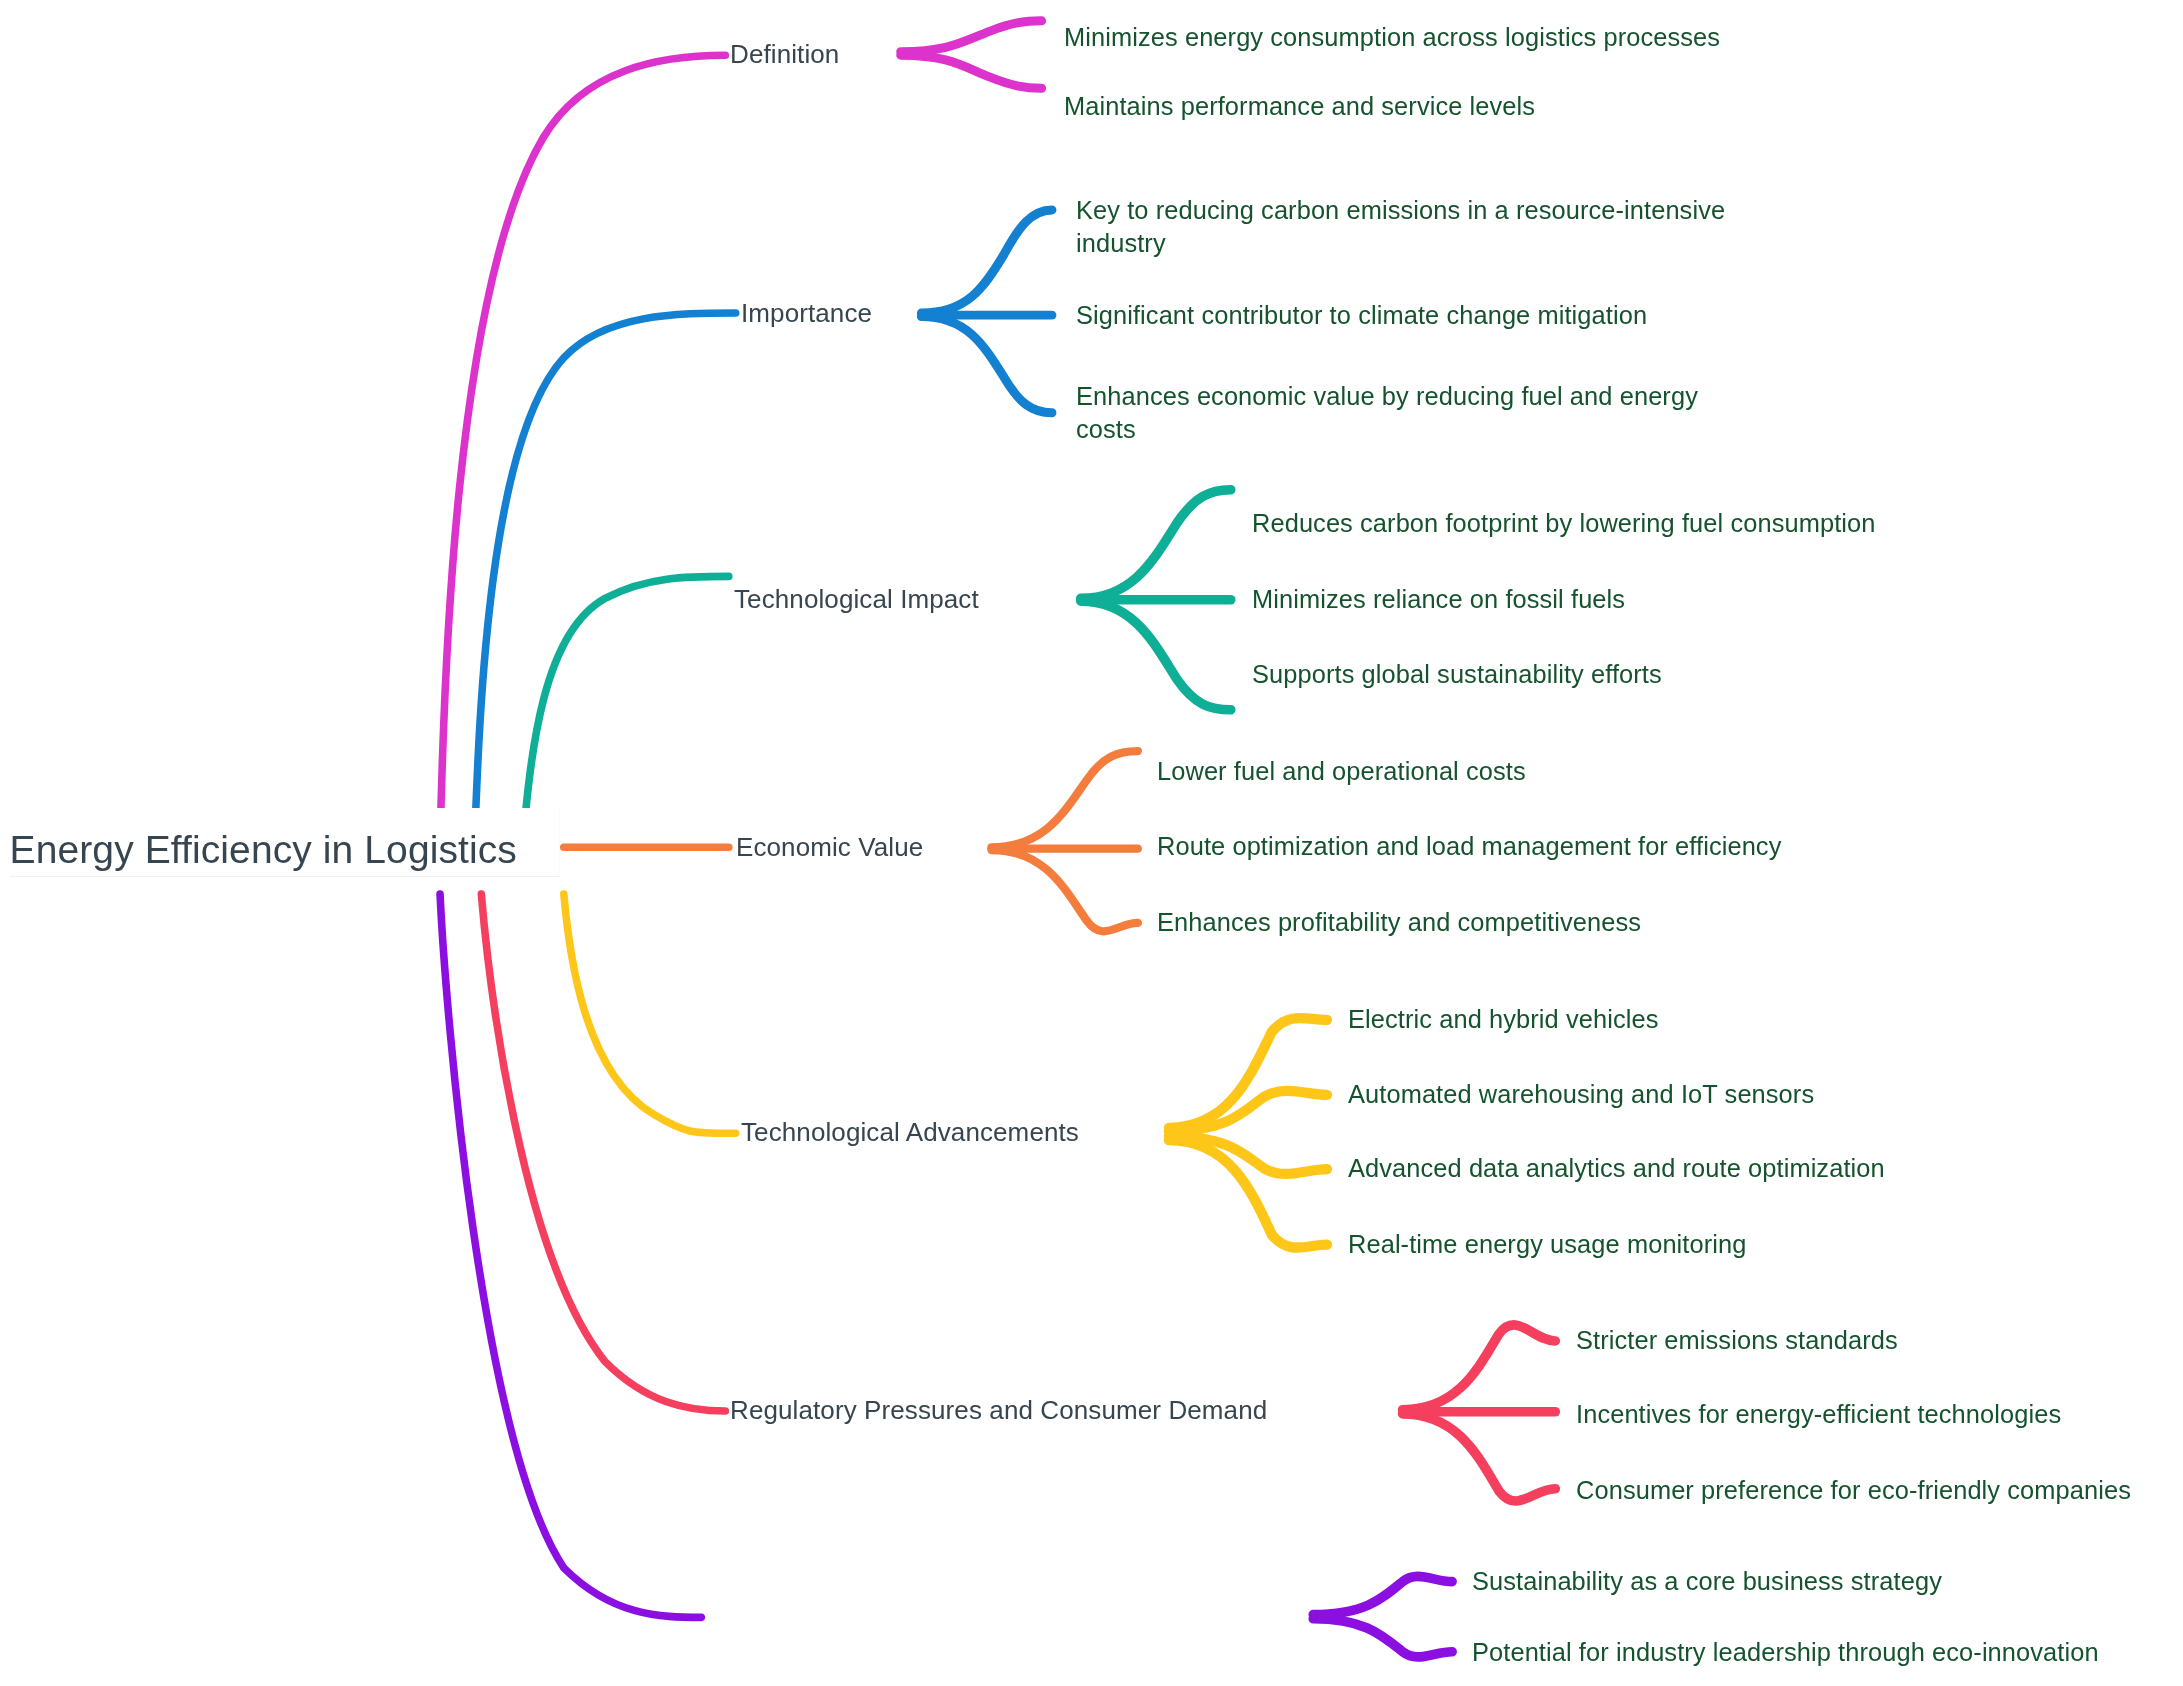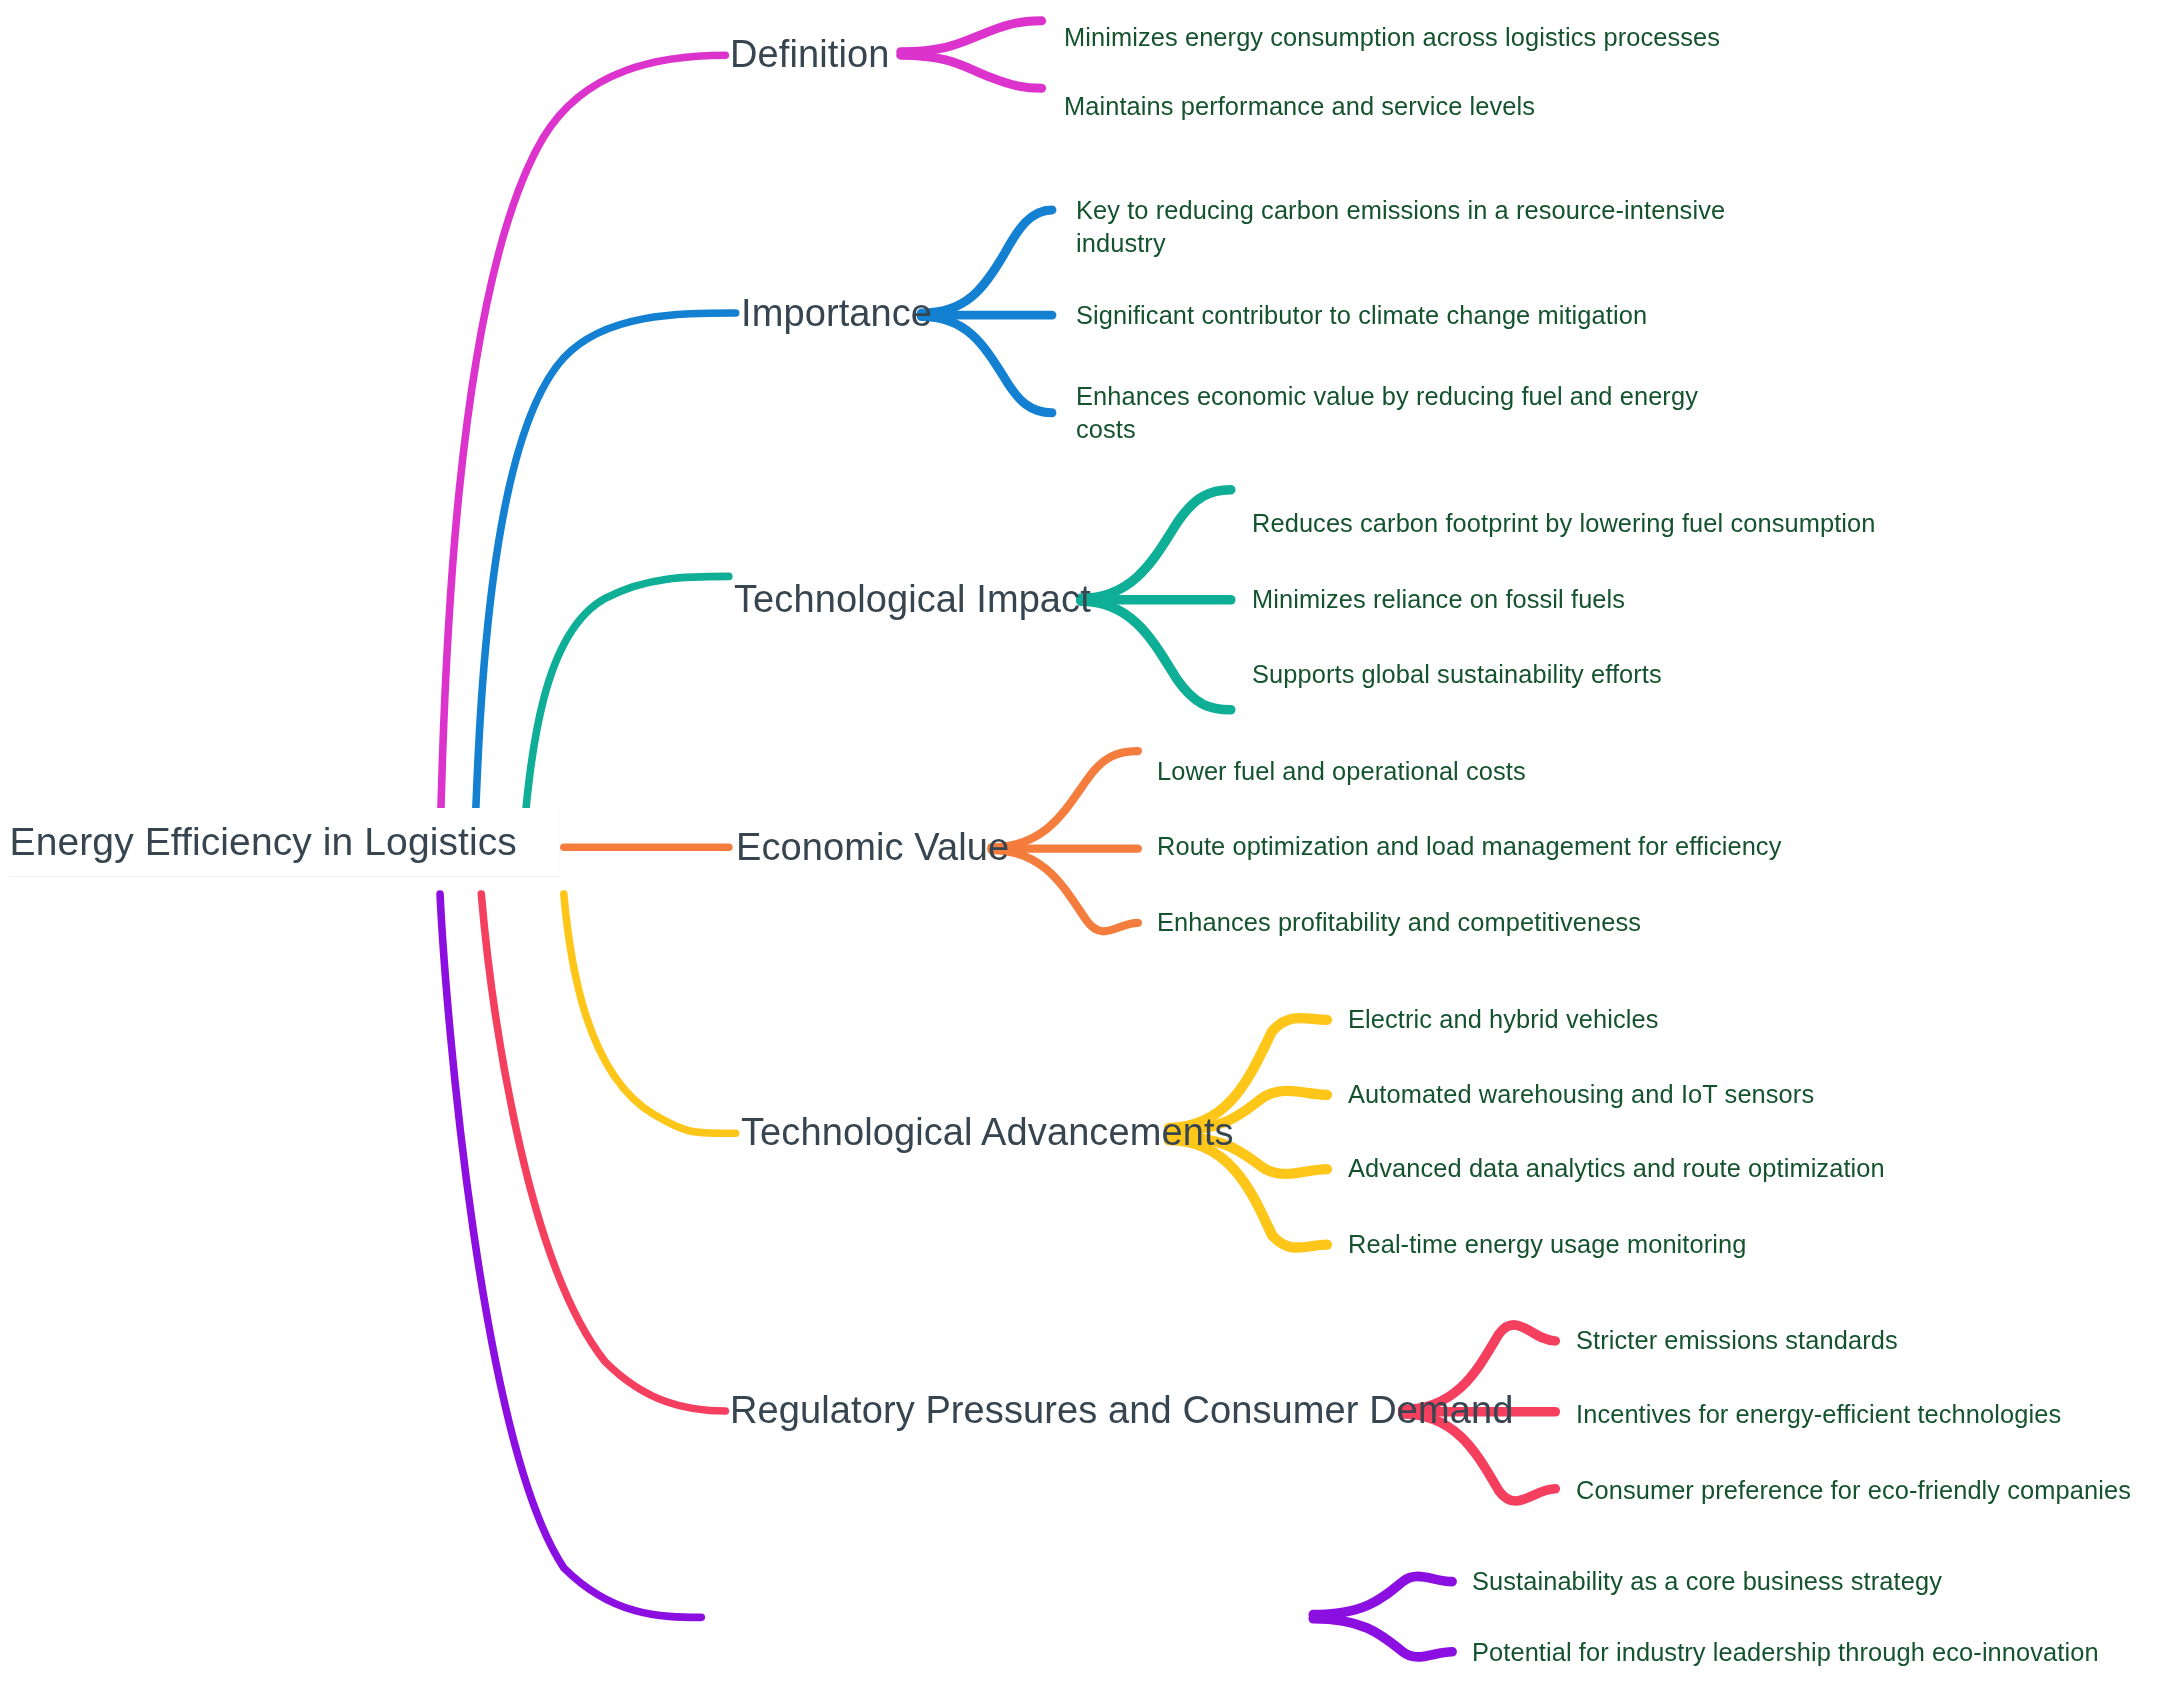--- a/index.html
+++ b/index.html
@@ -43,26 +43,26 @@
     color: #36454F;
     left: 9.6px;
     top: 808px;
     padding: 0;
     background: #ffffff;
     border-bottom: 1.4px solid #f1f1f1;
     border-right: 1.4px solid #fafafa;
     box-sizing: border-box;
     height: 69px;
     display: flex;
-    align-items: center;
+    align-items: flex-end;
     width: 550px;
   }
   
   .branch-label {
-    font-size: 38px;
+    font-size: 26px;
     color: #36454F;
     transform: translateY(-50%);
   }
   
   .leaf-label {
     font-size: 25.4px;
     color: #14532d;
     transform: translateY(-50%);
   }
   .leaf-label.two-line {

